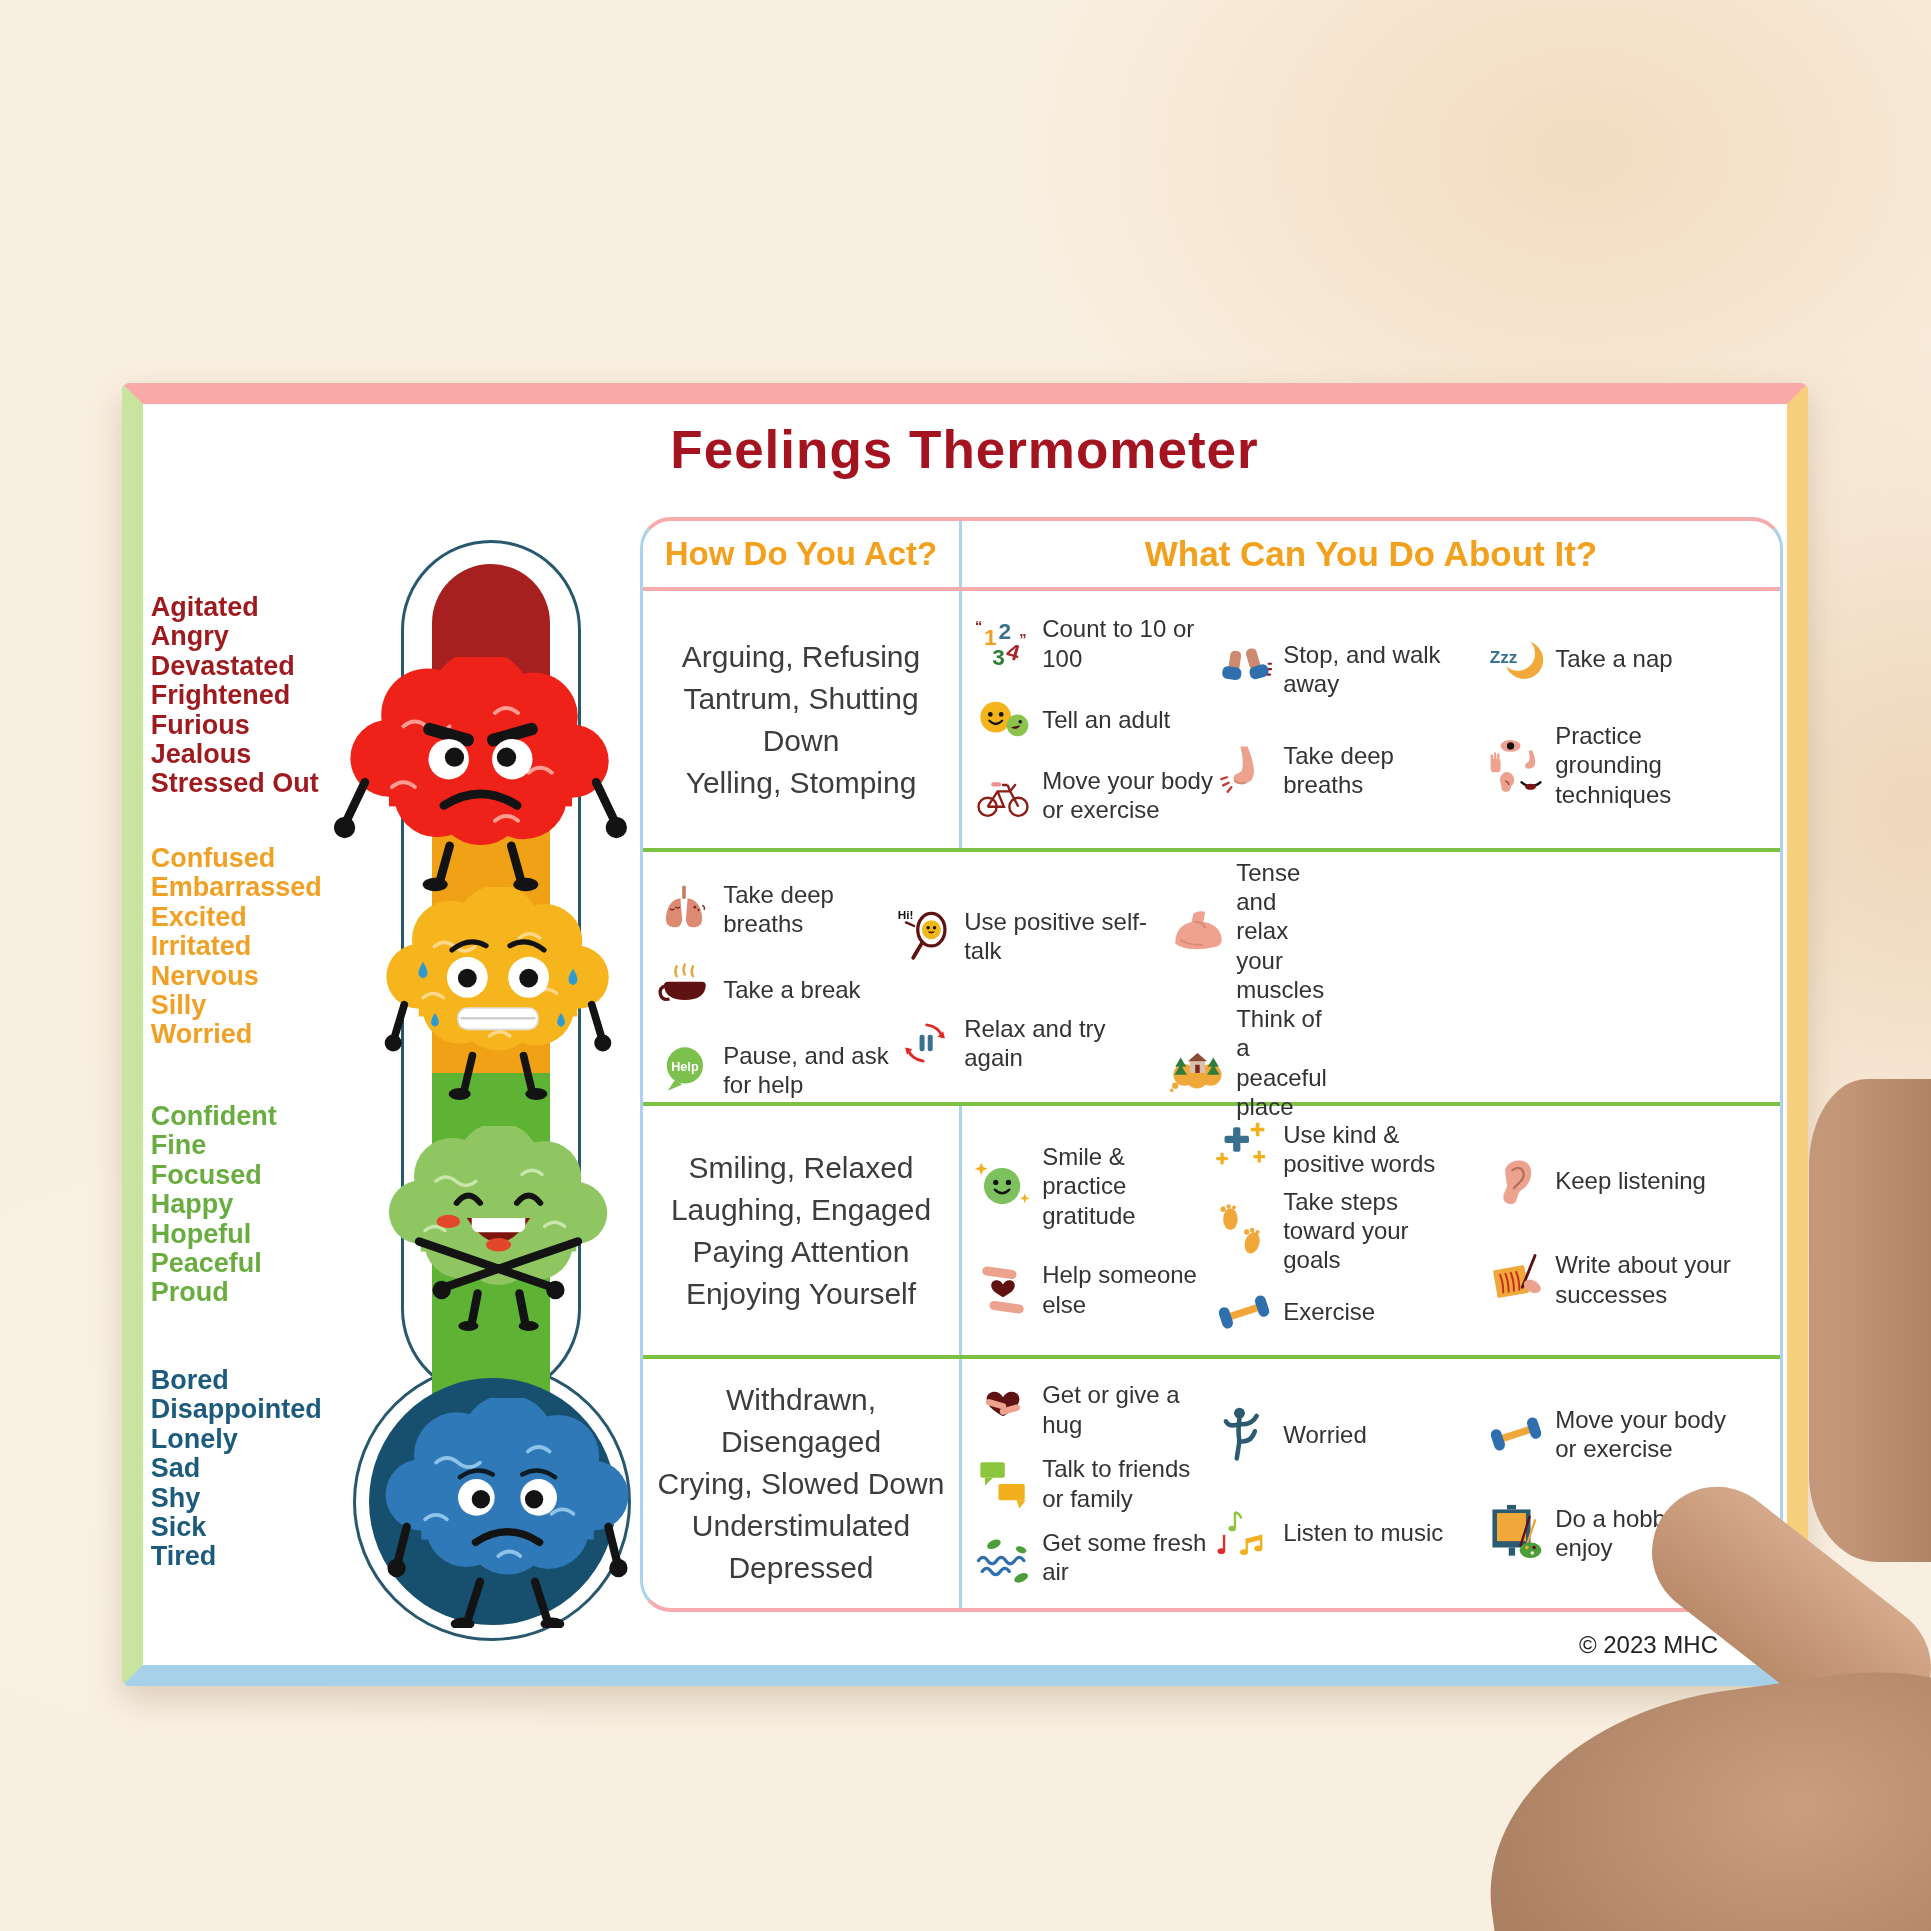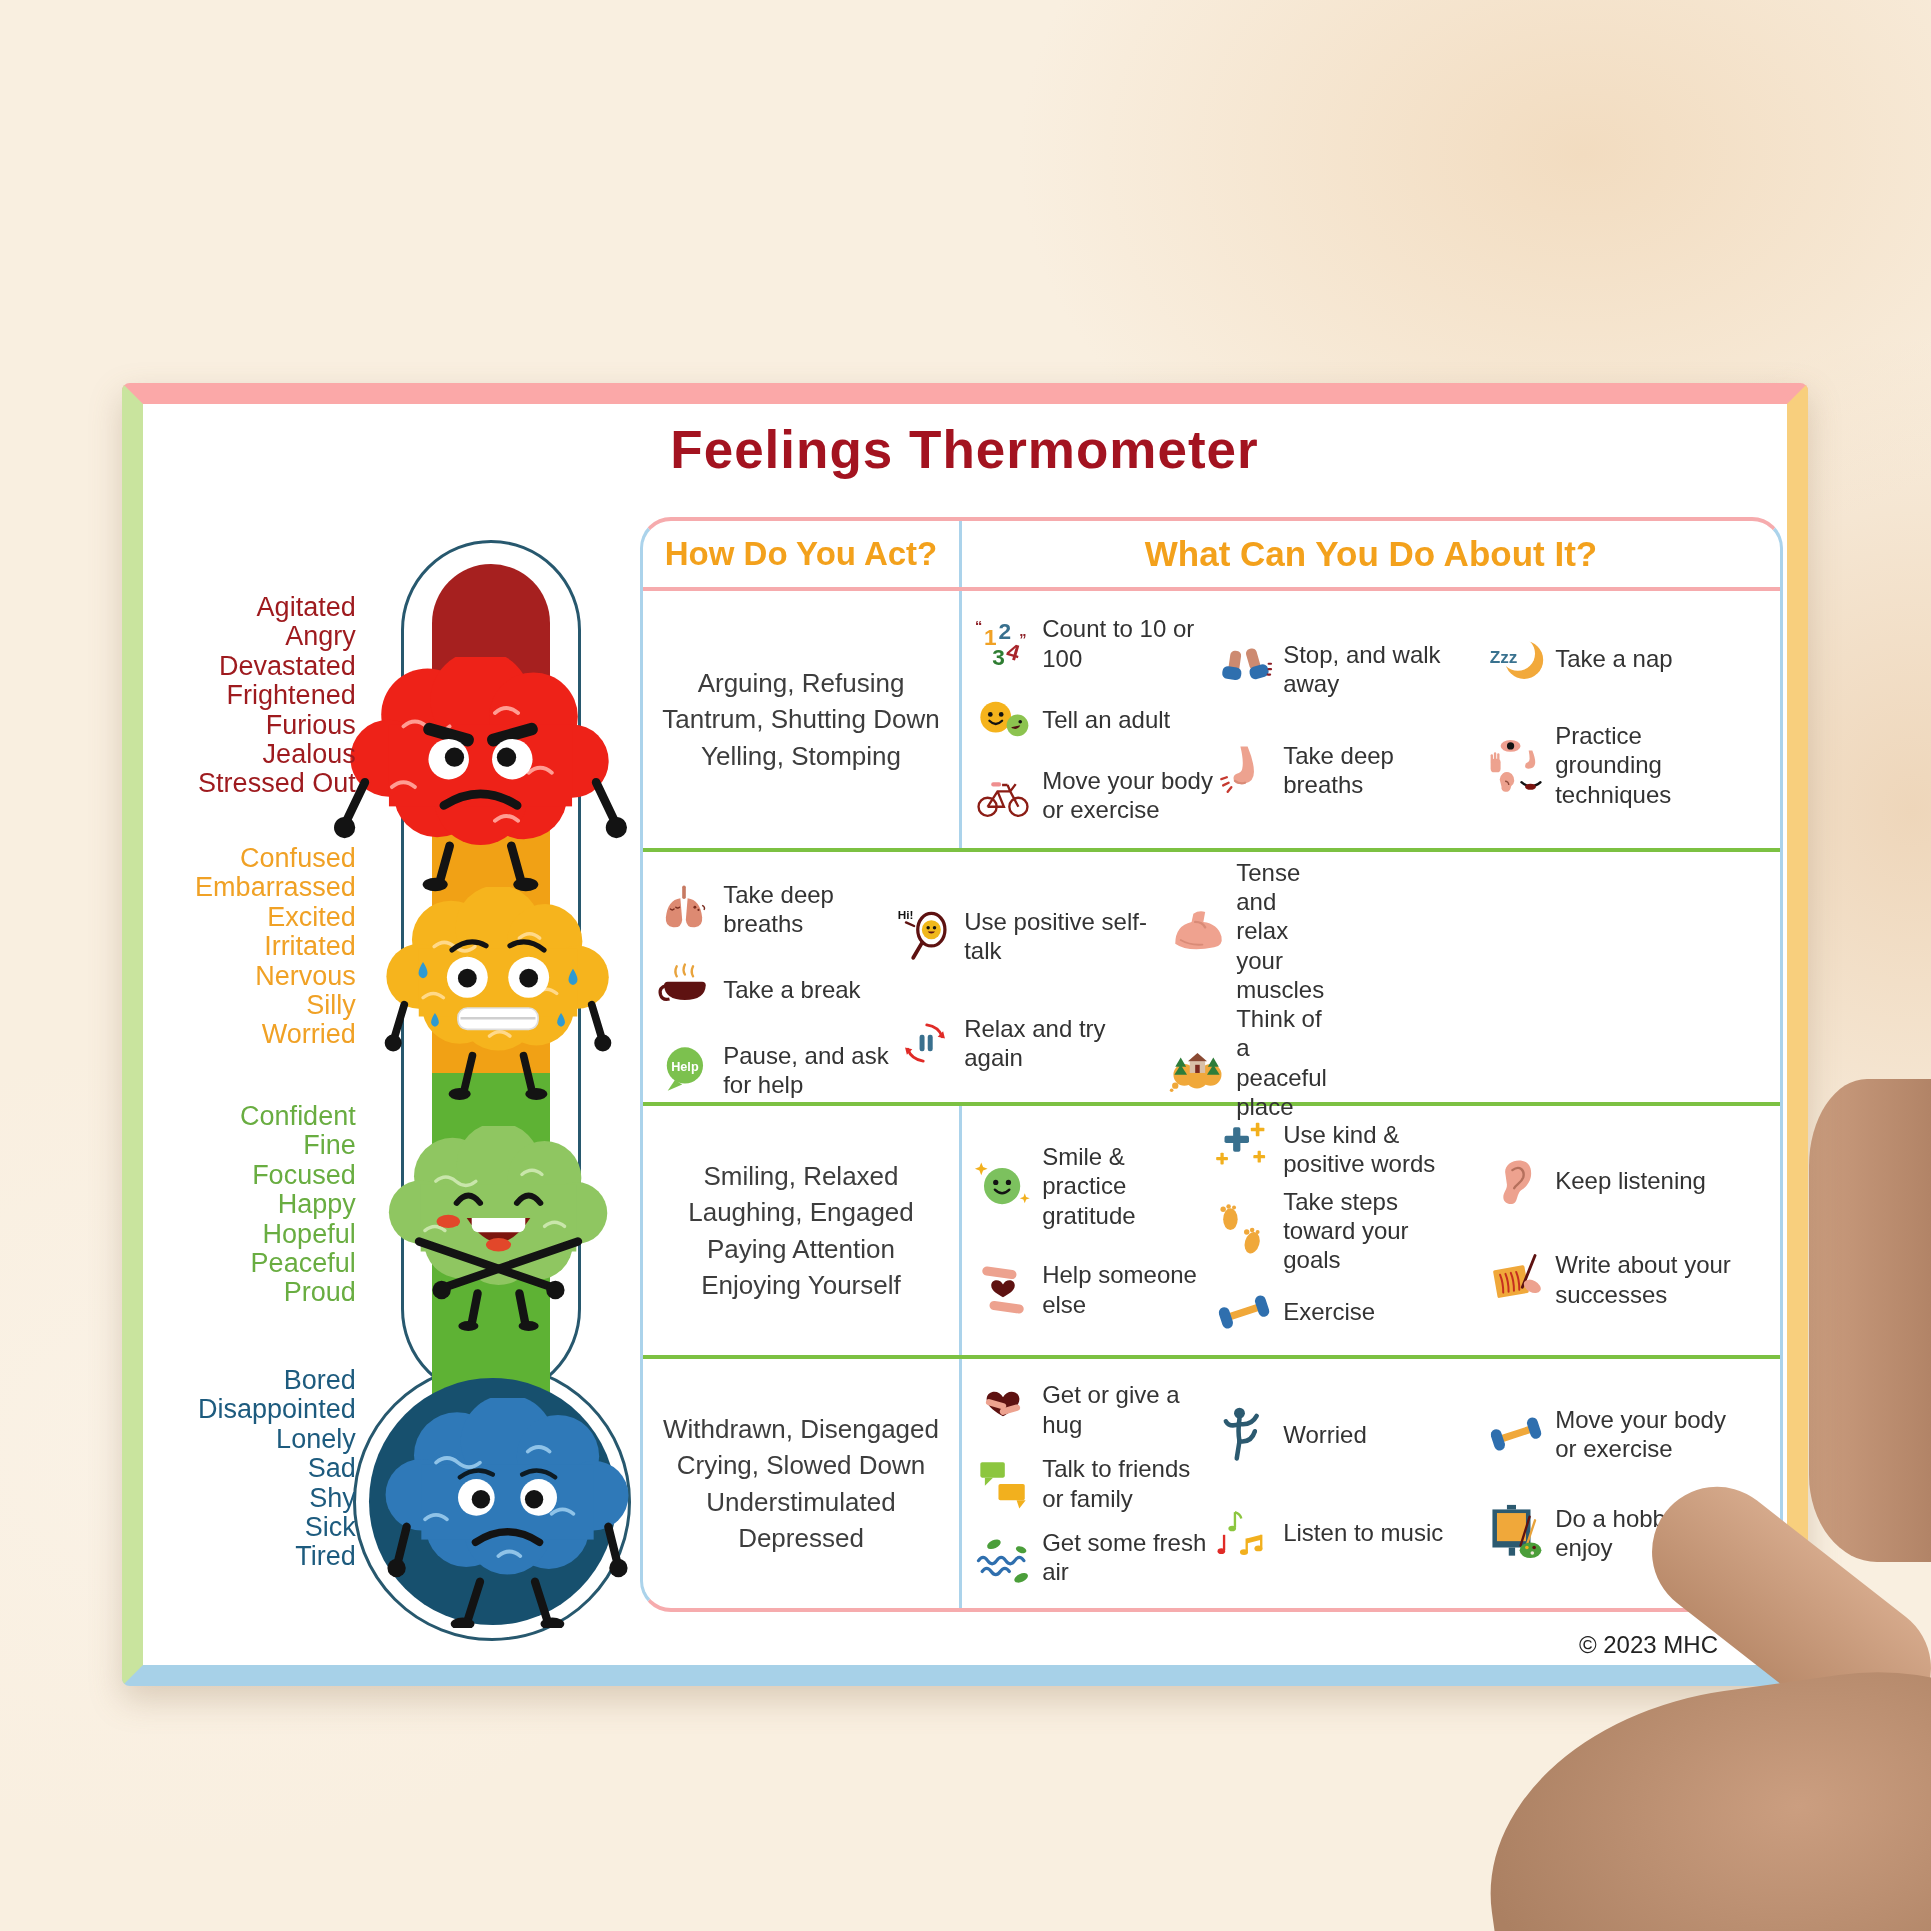--- a/index.html
+++ b/index.html
@@ -28,42 +28,42 @@
   .bulb-outline{position:absolute;left:210px;top:959px;width:278px;height:278px;
     border:3.9px solid #27586e;border-radius:50%;background:#fff;}
   .neck{position:absolute;left:289px;top:927px;width:118px;height:68px;background:#5eb234;}
   .bulb-fill{position:absolute;left:226px;top:974px;width:247px;height:247px;border-radius:50%;background:#17506e;}
   .brain{position:absolute;}
   .brain.b-red{left:188px;top:253px;width:299px;height:239px;}
   .brain.b-yellow{left:227px;top:483px;width:256px;height:213px;}
   .brain.b-green{left:230px;top:722px;width:251px;height:205px;}
   .brain.b-blue{left:227px;top:994px;width:275px;height:230px;}
   
-  .egroup{position:absolute;left:7.7px;width:205px;text-align:right;font-weight:normal;
+  .egroup{position:absolute;left:7.7px;width:205px;font-weight:bold;
     font-size:27px;line-height:29.4px;}
   .eg-red{top:189px;color:#9e1a1e;}
   .eg-yellow{top:440px;color:#f0a125;}
   .eg-green{top:698px;color:#69ad41;}
   .eg-blue{top:962px;color:#1d5b7e;}
   
   .ftable{position:absolute;left:497px;top:113px;width:1143px;
     border-top:4.8px solid #f6abad;border-bottom:4.8px solid #f6abad;
     border-left:3.9px solid #abd3eb;border-right:3.9px solid #abd3eb;background:#fff;border-radius:31px;}
   .frow{display:grid;grid-template-columns:319px 1fr;}
   .frow .c1{border-right:3.9px solid #abd3eb;}
   .hrow{height:70px;border-bottom:4.8px solid #f6abad;}
   .brow{border-bottom:4.8px solid #7cc142;}
   .brow:last-child{border-bottom:none;}
   .r1{height:261px;}.r2{height:254px;}.r3{height:253px;}.r4{height:249px;}
   .hcell{display:flex;align-items:center;justify-content:center;
     font-weight:bold;color:#f3a11c;}
   .hcell.h1{font-size:33px;}
   .hcell.h2{font-size:35px;}
   .act{display:flex;align-items:center;justify-content:center;text-align:center;
-    font-size:26px;line-height:1.4;color:#3d3d3d;white-space:pre-line;padding:0 11.6px;}
+    font-size:30px;line-height:1.4;color:#3d3d3d;white-space:pre-line;padding:0 11.6px;}
   .strategies{display:grid;grid-template-columns:241px 272px 1fr;height:100%;padding:5.8px 1.9px 5.8px 11.6px;}
   .scol{display:flex;flex-direction:column;justify-content:space-evenly;}
   .sitem{display:flex;align-items:center;gap:10.6px;}
   .sicon{width:58px;height:58px;flex:0 0 58px;}
   .slabel{font-size:24px;line-height:1.22;color:#333;max-width:183px;}
   svg text{font-family:"Liberation Sans","DejaVu Sans",sans-serif;font-weight:bold;}
   .copyright{position:absolute;right:68px;bottom:5.8px;font-size:24px;color:#222;}
   
   .fingers{position:absolute;left:1809px;top:1079px;width:145px;height:483px;z-index:4;
     background:linear-gradient(to right,#cb9d7f,#ad7f62);

